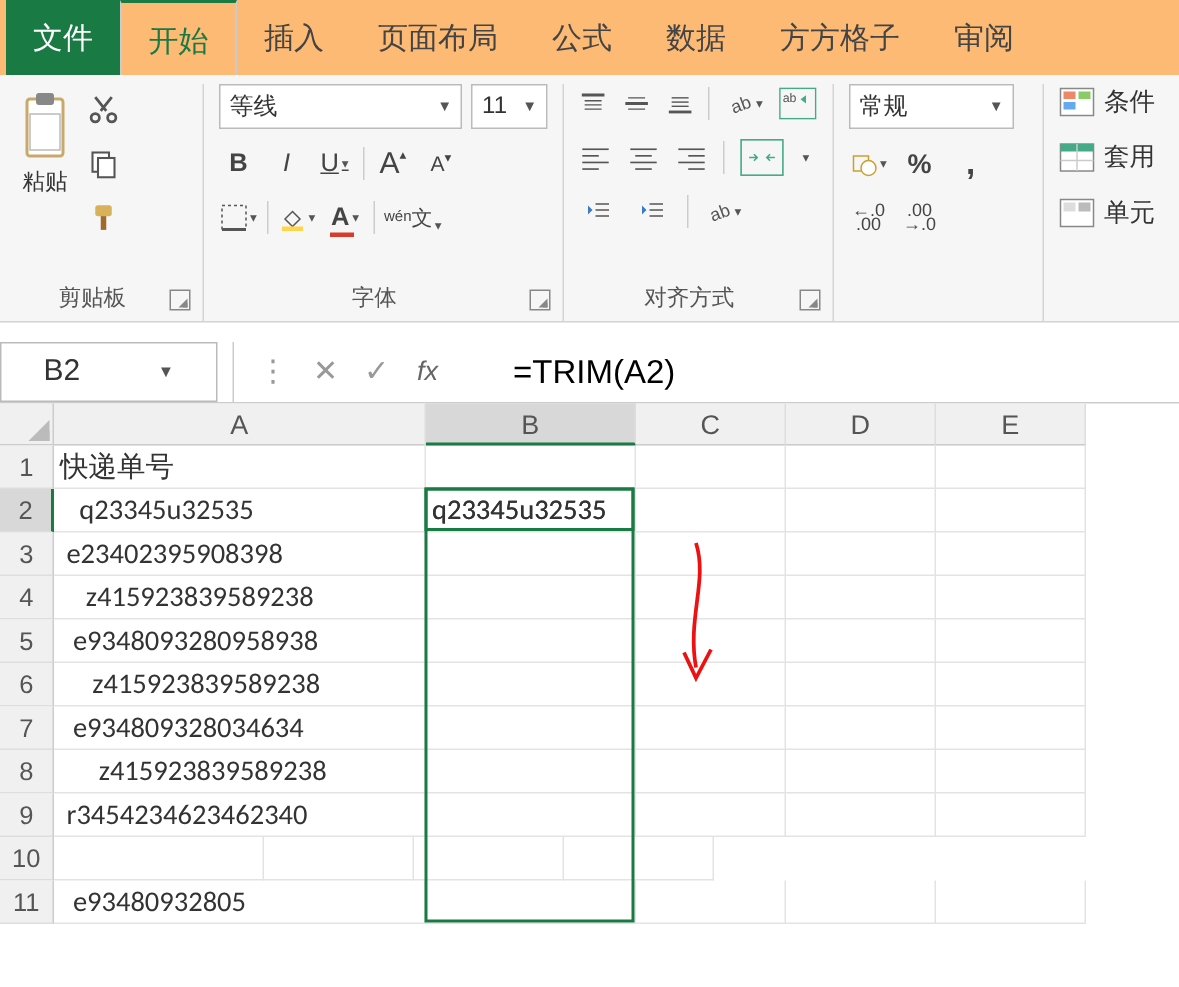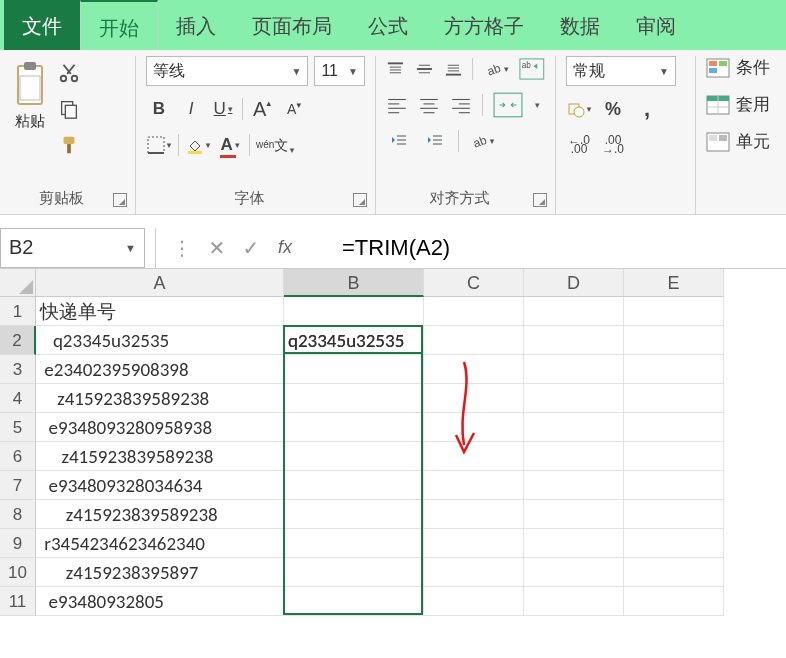--- a/index.html
+++ b/index.html
@@ -1,18 +1,18 @@
 <!DOCTYPE html>
 <html><head>
   <meta charset="utf-8">
   <style>
     * { margin:0; padding:0; box-sizing:border-box; font-family:"Microsoft YaHei","SimSun",sans-serif; }
     body { width:786px; height:658px; background:#fff; overflow:hidden; position:relative; font-size:13px; color:#333;}
     
-    .tabbar { height:50px; background:#86efac; display:flex; align-items:flex-end; padding-left:4px;}
+    .tabbar { height:50px; background:#fdba74; display:flex; align-items:flex-end; padding-left:4px;}
     .tab { padding:0 18px; height:50px; line-height:52px; font-size:20px; color:#444; cursor:pointer; position:relative; }
     .tab.file { background:#1a7a43;color:#fff;}
     .tab.active { border-top:2px solid #1a7a43;border-left:1px solid #ccc;border-right:1px solid #ccc;color:#1a7a43;}
     
     .ribbon { height:165px; border-bottom:1px solid #d4d4d4; display:flex; padding-top:6px; background:#f6f6f6;}
     .rgroup { border-right:1px solid #d4d4d4; padding:0 10px 0 10px; display:flex; flex-direction:column; justify-content:center;}
     .rgroup-body{flex:1;}
     .rgroup-label { text-align:center; color:#555;font-size:15px; padding:4px 0 6px;}
     .dlaunch { float:right; width:14px;height:14px;border:1px solid #888;position:relative;margin-right:-2px;margin-top:4px;cursor:pointer;}
     .dlaunch::after{content:"";position:absolute;right:1px;bottom:1px;border:3px solid transparent;border-right-color:#888;border-bottom-color:#888;}
@@ -38,21 +38,21 @@
     .alnico{width:22px;height:18px;cursor:pointer;}
     .big-ico{width:30px;height:26px;cursor:pointer;}
     
     .numrow{display:flex;gap:8px;align-items:center;margin-bottom:10px;}
     .numfmt{width:110px;font-size:16px;}
     
     .styitem{display:flex;align-items:center;gap:6px;font-size:17px;margin-bottom:14px;cursor:pointer;}
     .styitem svg{width:24px;height:22px;}
     
     .fbar{height:42px;border-bottom:1px solid #ccc;display:flex;align-items:center;margin-top:12px;}
-    .namebox{width:145px;height:40px;border:1px solid #bbb;display:flex;align-items:center;padding:0 8px;font-size:20px;cursor:text;}
+    .namebox{width:145px;height:40px;border:1px solid #bbb;display:flex;align-items:center;padding:0 28px;font-size:20px;cursor:text;}
     .namebox .dd{margin-left:auto;font-size:11px;color:#555;}
     .fx-sep{width:1px;height:40px;background:#ccc;margin:0 10px;}
     .fxbtn{width:34px;text-align:center;font-size:20px;color:#999;cursor:pointer;}
     .fxbtn.dots{letter-spacing:2px;}
     .fxlabel{font-style:italic;font-size:18px;color:#666;margin:0 10px;}
     .fxinput{flex:1;font-size:22px;padding:4px 8px;border:none;outline:none;margin-left:32px;}
     
     .sheet{display:flex;}
     .corner{width:36px;height:28px;border-right:1px solid #ccc;border-bottom:1px solid #ccc;background:#f0f0f0;position:relative;}
     .corner::after{content:"";position:absolute;right:2px;bottom:2px;border:7px solid transparent;border-right-color:#bbb;border-bottom-color:#bbb;}
@@ -75,22 +75,22 @@
   </style>
 </head>
 <body>
 
 <div class="tabbar">
   <div class="tab file">文件</div>
   <div class="tab active">开始</div>
   <div class="tab">插入</div>
   <div class="tab">页面布局</div>
   <div class="tab">公式</div>
+  <div class="tab">数据</div>
   <div class="tab">方方格子</div>
-  <div class="tab">数据</div>
   <div class="tab">审阅</div>
 </div>
 
 <div class="ribbon">
 
   <div class="rgroup" style="width:136px">
     <div class="rgroup-body clip-body">
       <div style="text-align:center">
         <div class="clip-icon">
           <svg viewBox="0 0 40 50">
@@ -433,21 +433,20 @@
       <div class="row">
         <div class="rowh">9</div>
         <div class="cell cA" style="white-space: pre;"> r3454234623462340</div>
         <div class="cell cB"></div>
         <div class="cell cC"></div>
         <div class="cell cD"></div>
         <div class="cell cE"></div>
       </div>
       <div class="row">
         <div class="rowh">10</div>
-        <div class="cell cA" style="white-space: pre;">      z4159238395897</div>
         <div class="cell cB"></div>
         <div class="cell cC"></div>
         <div class="cell cD"></div>
         <div class="cell cE"></div>
       </div>
       <div class="row">
         <div class="rowh">11</div>
         <div class="cell cA" style="white-space: pre;">  e93480932805</div>
         <div class="cell cB"></div>
         <div class="cell cC"></div>

